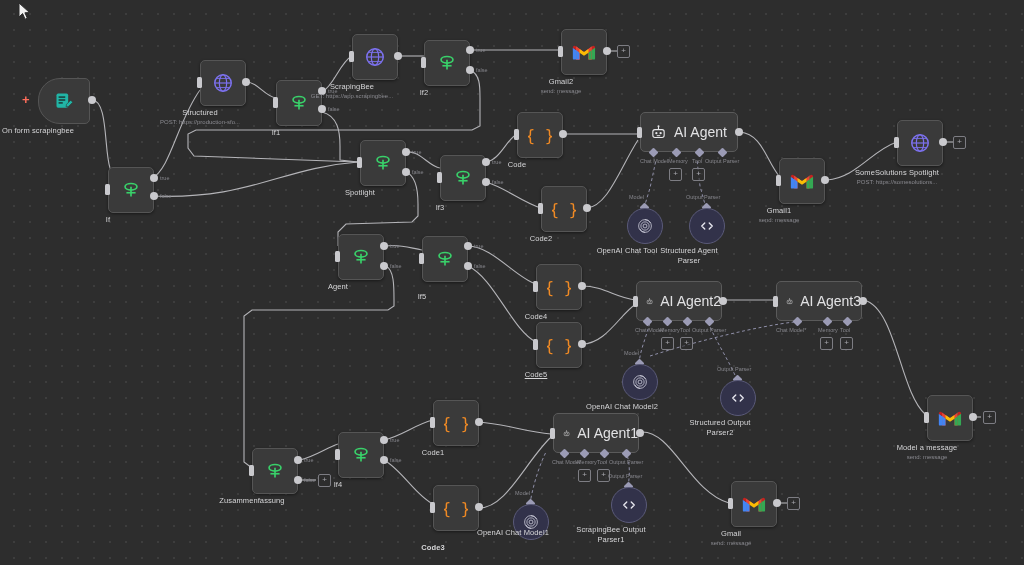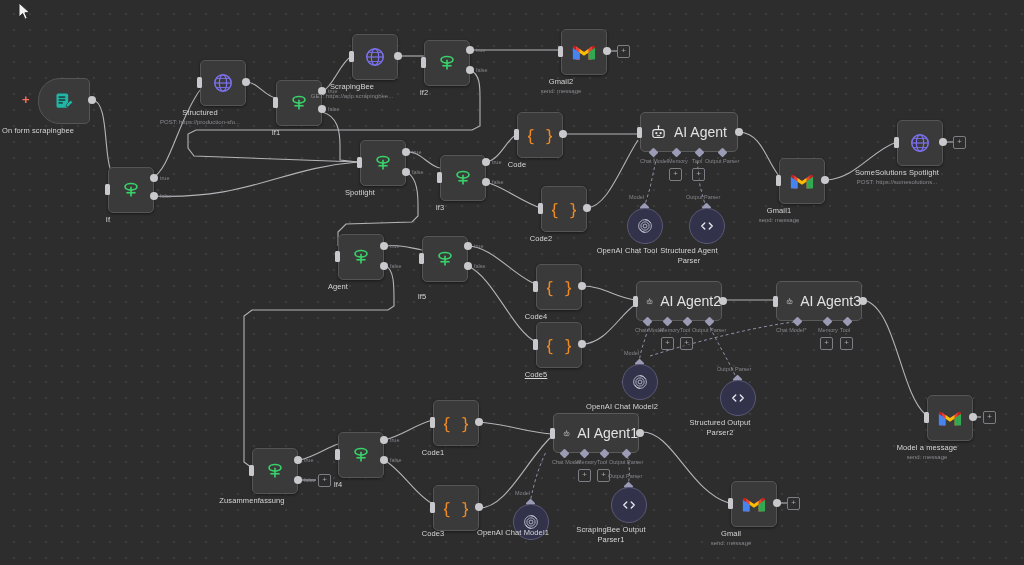--- a/index.html
+++ b/index.html
@@ -642,21 +642,21 @@
   </div>
 
   <div class="node" style="left:433px;top:485px;">
     <div class="nbox sq">
       <svg width="24" height="24" viewBox="0 0 24 24">
         <text x="12" y="17.5" text-anchor="middle" font-family="DejaVu Sans Mono, monospace" font-size="16" fill="#f08a24">{ }</text>
       </svg>
     </div>
     <div class="pin" style="left:-3px;top:17px;"></div>
     <div class="pout" style="left:42px;top:18px;"></div>
-    <div class="caption" style="top:44px;">Code3</div>
+    <div class="caption" style="top:58px;font-weight:bold;">Code3</div>
   </div>
 
   <div class="node" style="left:553px;top:413px;">
     <div class="agentbox" style="width:86px;">
       <svg width="17" height="17" viewBox="0 0 24 24">
         <rect x="4" y="8" width="16" height="11" rx="3" fill="none" stroke="#e6e6e8" stroke-width="1.6"></rect>
         <circle cx="9" cy="13" r="1.6" fill="#e6e6e8"></circle>
           <circle cx="15" cy="13" r="1.6" fill="#e6e6e8"></circle>
         <line x1="12" y1="3.5" x2="12" y2="8" stroke="#e6e6e8" stroke-width="1.6"></line>
         <circle cx="12" cy="3" r="1.4" fill="#e6e6e8"></circle>

